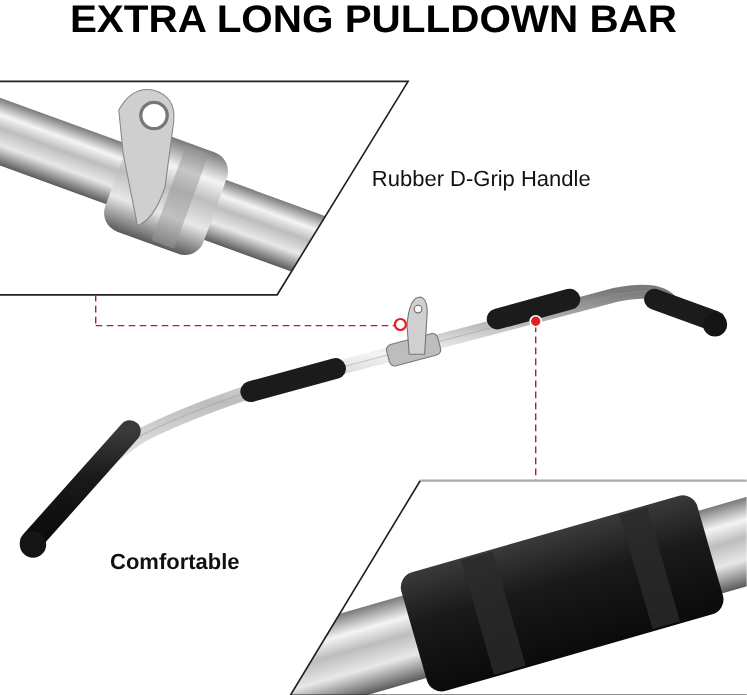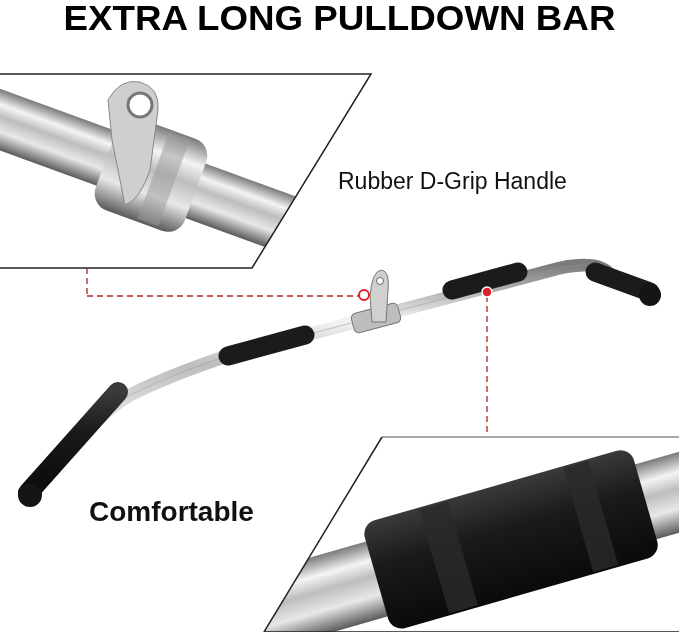--- a/index.html
+++ b/index.html
@@ -1,20 +1,20 @@
 <!DOCTYPE html>
 <html><head>
 <meta charset="utf-8">
 <style>
   html,body{margin:0;padding:0;background:#fff;}
   body{width:679px;height:632px;position:relative;overflow:hidden;font-family:"Liberation Sans",sans-serif;}
   .title{position:absolute;left:0;top:0;width:679px;text-align:center;font-family:"Liberation Sans",sans-serif;font-weight:900;font-size:35px;letter-spacing:0px;color:#000;top:-2px;line-height:40px;transform:scaleX(1.05);}
   .label{position:absolute;color:#111;font-weight:bold;}
-  .label1{left:338px;top:168px;font-size:23px;font-weight:normal;}
-  .label2{left:89px;top:498px;font-size:28px;line-height:27px;text-align:right;font-weight:bold;}
+  .label1{left:338px;top:152px;font-size:20px;font-weight:normal;}
+  .label2{left:100px;top:498px;font-size:20px;line-height:27px;text-align:right;font-weight:bold;}
   svg{position:absolute;left:0;top:0;}
 </style>
 </head>
 <body>
 
 <div class="title">EXTRA LONG PULLDOWN BAR</div>
 
 <svg width="679" height="632" viewBox="0 0 679 632">
   <defs>
     <linearGradient id="chrome" x1="0" y1="0" x2="0" y2="1">

